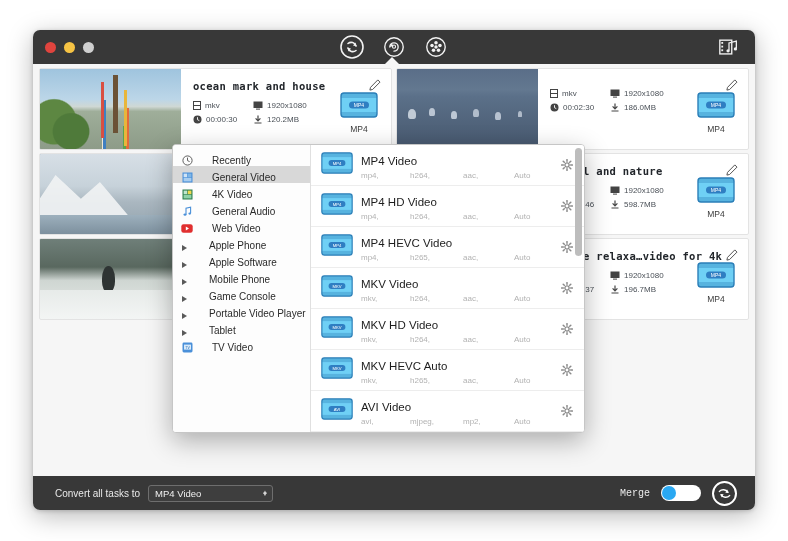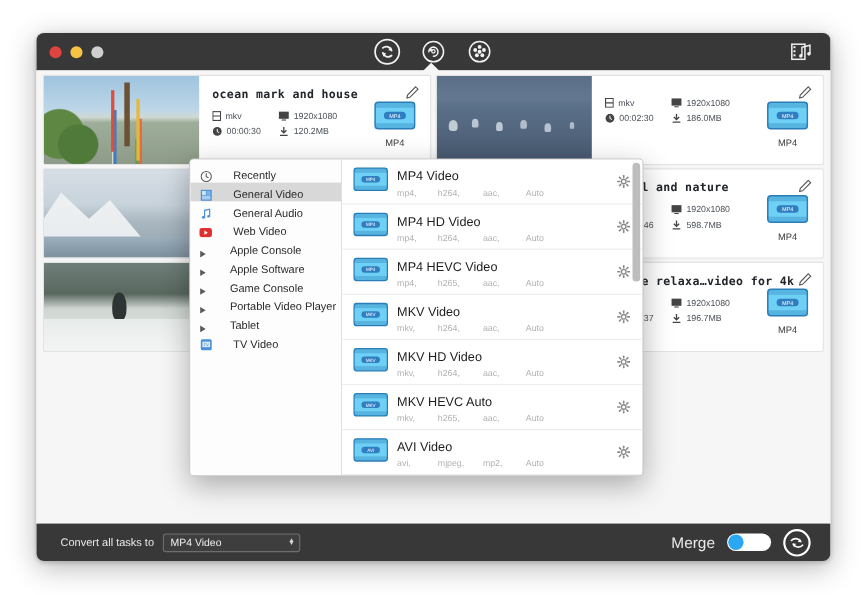--- a/index.html
+++ b/index.html
@@ -193,21 +193,21 @@
     position: relative;
   }
   .selectbox .val { font-size: 9.5px; color: #f0f0f0; margin-left: 6px; }
   .stepper {
     position: absolute; right: 4px; top: 50%; transform: translateY(-50%);
     display: flex; flex-direction: column; gap: 2px; line-height: 0;
   }
   .stepper span { font-size: 6px; color: #d6d6d6; }
 
   .bright { margin-left: auto; display: flex; align-items: center; gap: 11px; margin-right: 18px; }
-  .mergelabel { font-size: 14px; color: #e9e9e9; }
+  .mergelabel { font-size: 10px; color: #e9e9e9; font-family: Liberation Mono, monospace; }
   .toggle {
     width: 40px; height: 16px; border-radius: 8px; background: #ffffff;
     position: relative;
   }
   .toggle .knob {
     position: absolute; left: 1px; top: 1px;
     width: 14px; height: 14px; border-radius: 50%;
     background: #2aa8f2;
   }
   .runbtn {
@@ -253,21 +253,21 @@
   .dd-right { flex: 1; position: relative; overflow: hidden; background: #fff; }
   .fmtrow {
     height: 41px; display: flex; align-items: center;
     padding: 0 6px 0 10px;
     border-bottom: 1px solid #ededed;
     position: relative;
   }
   .fmticon { width: 34px; flex: 0 0 34px; }
   .fmttxt { flex: 1; padding-left: 6px; }
   .fmtname { font-size: 11.5px; color: #1d1d1d; line-height: 14px; }
-  .fmtspecs { display: flex; gap: 4px; margin-top: 2px; }
+  .fmtspecs { display: flex; gap: 16px; margin-top: 2px; }
   .fmtspecs span { font-size: 8px; color: #b2b2b2; }
   .fmtspecs span:nth-child(1){ width: 33px; }
   .fmtspecs span:nth-child(2){ width: 37px; }
   .fmtspecs span:nth-child(3){ width: 35px; }
   .gear { width: 22px; flex: 0 0 22px; display: flex; justify-content: center; }
 
   .dd-scroll {
     position: absolute; right: 2px; top: 2px;
     width: 7px; height: 285px;
   }
@@ -683,20 +683,31 @@
             <svg width="11" height="11" viewBox="0 0 11 11">
                 <rect x="0.5" y="0.5" width="10" height="10" fill="#4a90d9"></rect>
                 <rect x="1.6" y="1.6" width="3.6" height="3.6" fill="#cfe4f7"></rect>
                 <rect x="5.8" y="1.6" width="3.6" height="3.6" fill="#7fb6e6"></rect>
                 <rect x="1.6" y="5.8" width="7.8" height="3.6" fill="#a8cdef"></rect>
               </svg>
           </span>
           <span>General Video</span>
         </div>
 
+        <div class="catrow">
+          <span class="caticon">
+            <svg width="11" height="11" viewBox="0 0 11 11">
+                <rect x="0.5" y="0.5" width="10" height="10" fill="#2f7f4f"></rect>
+                <rect x="1.6" y="1.6" width="3.6" height="3.6" fill="#bfe6cd"></rect>
+                <rect x="5.8" y="1.6" width="3.6" height="3.6" fill="#f0d84c"></rect>
+                <rect x="1.6" y="5.8" width="7.8" height="3.6" fill="#8fd1a8"></rect>
+              </svg>
+          </span>
+          <span>4K Video</span>
+        </div>
 
         <div class="catrow">
           <span class="caticon">
             <svg width="11" height="11" viewBox="0 0 11 11">
                 <path d="M4 8.4 L4 2.2 L8.6 1.2 L8.6 7.2" stroke="#4a90d9" stroke-width="1.1" fill="none"></path>
                 <ellipse cx="3" cy="8.6" rx="1.5" ry="1.2" fill="#4a90d9"></ellipse>
                 <ellipse cx="7.7" cy="7.6" rx="1.3" ry="1.1" fill="#4a90d9"></ellipse>
               </svg>
           </span>
           <span>General Audio</span>
@@ -707,25 +718,29 @@
             <svg width="12" height="9" viewBox="0 0 12 9">
                 <rect x="0.3" y="0.3" width="11.4" height="8.4" rx="2.2" fill="#e02f2f"></rect>
                 <path d="M4.8 2.6 L8 4.5 L4.8 6.4 Z" fill="#fff"></path>
               </svg>
           </span>
           <span>Web Video</span>
         </div>
 
         <div class="catrow">
           <span class="tri"></span>
-          <span>Apple Console</span>
+          <span>Apple Phone</span>
         </div>
         <div class="catrow">
           <span class="tri"></span>
           <span>Apple Software</span>
+        </div>
+        <div class="catrow">
+          <span class="tri"></span>
+          <span>Mobile Phone</span>
         </div>
         <div class="catrow">
           <span class="tri"></span>
           <span>Game Console</span>
         </div>
         <div class="catrow">
           <span class="tri"></span>
           <span>Portable Video Player</span>
         </div>
         <div class="catrow">

